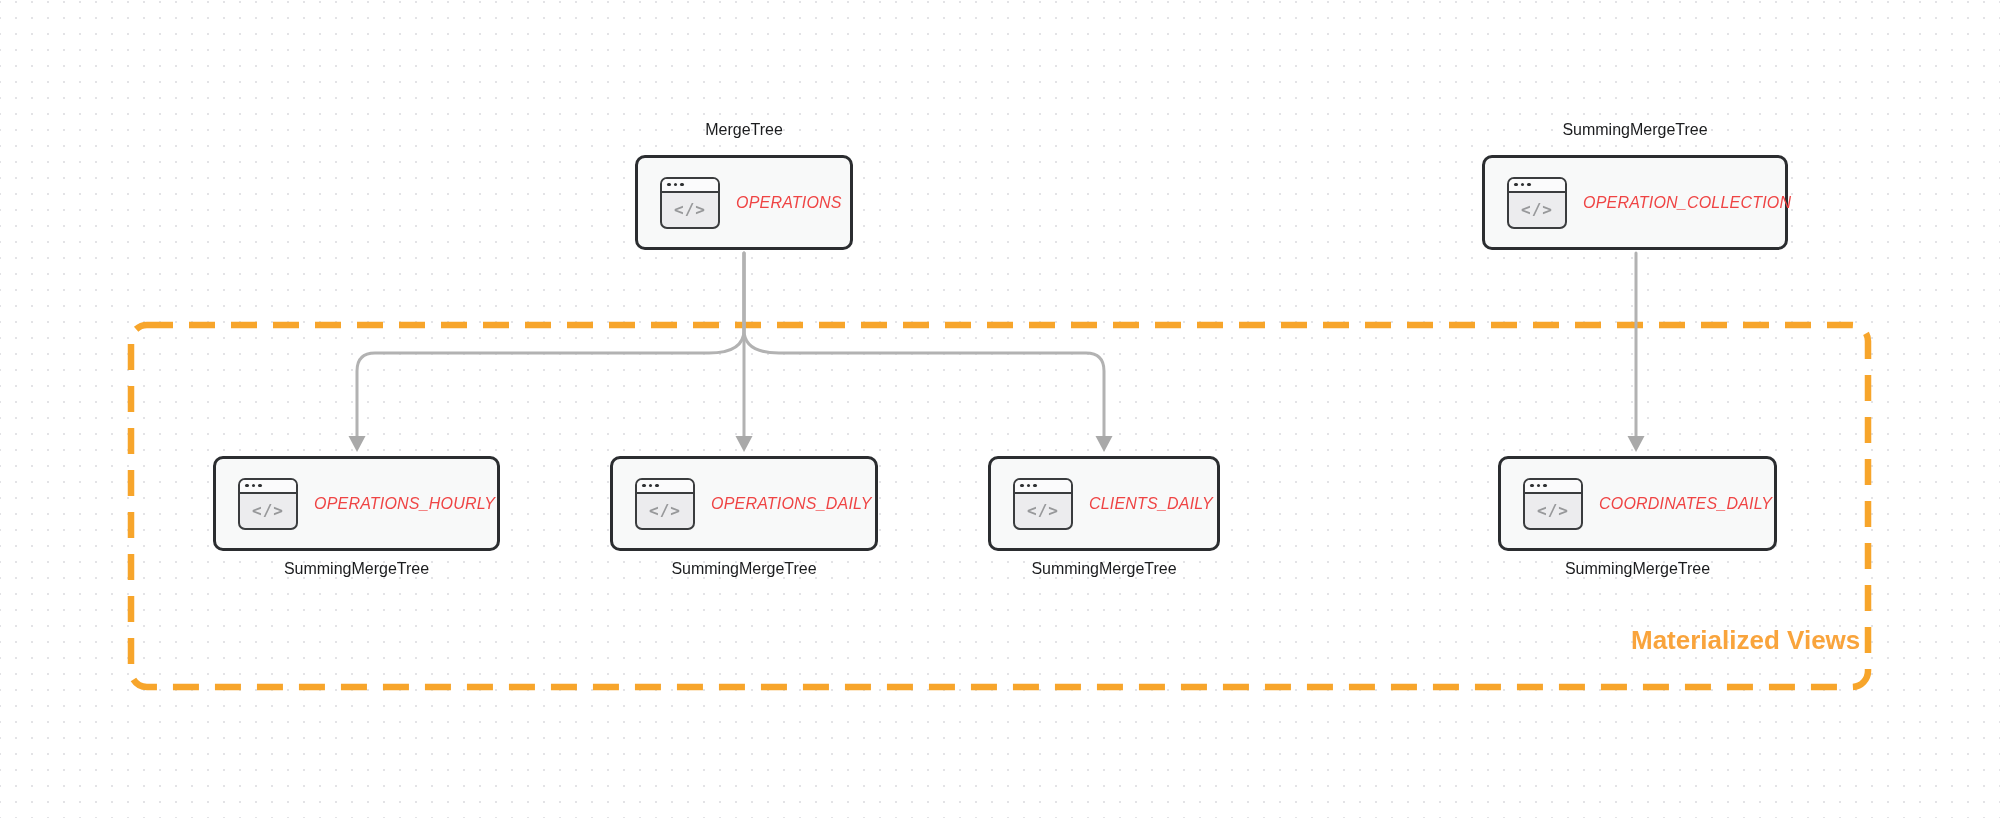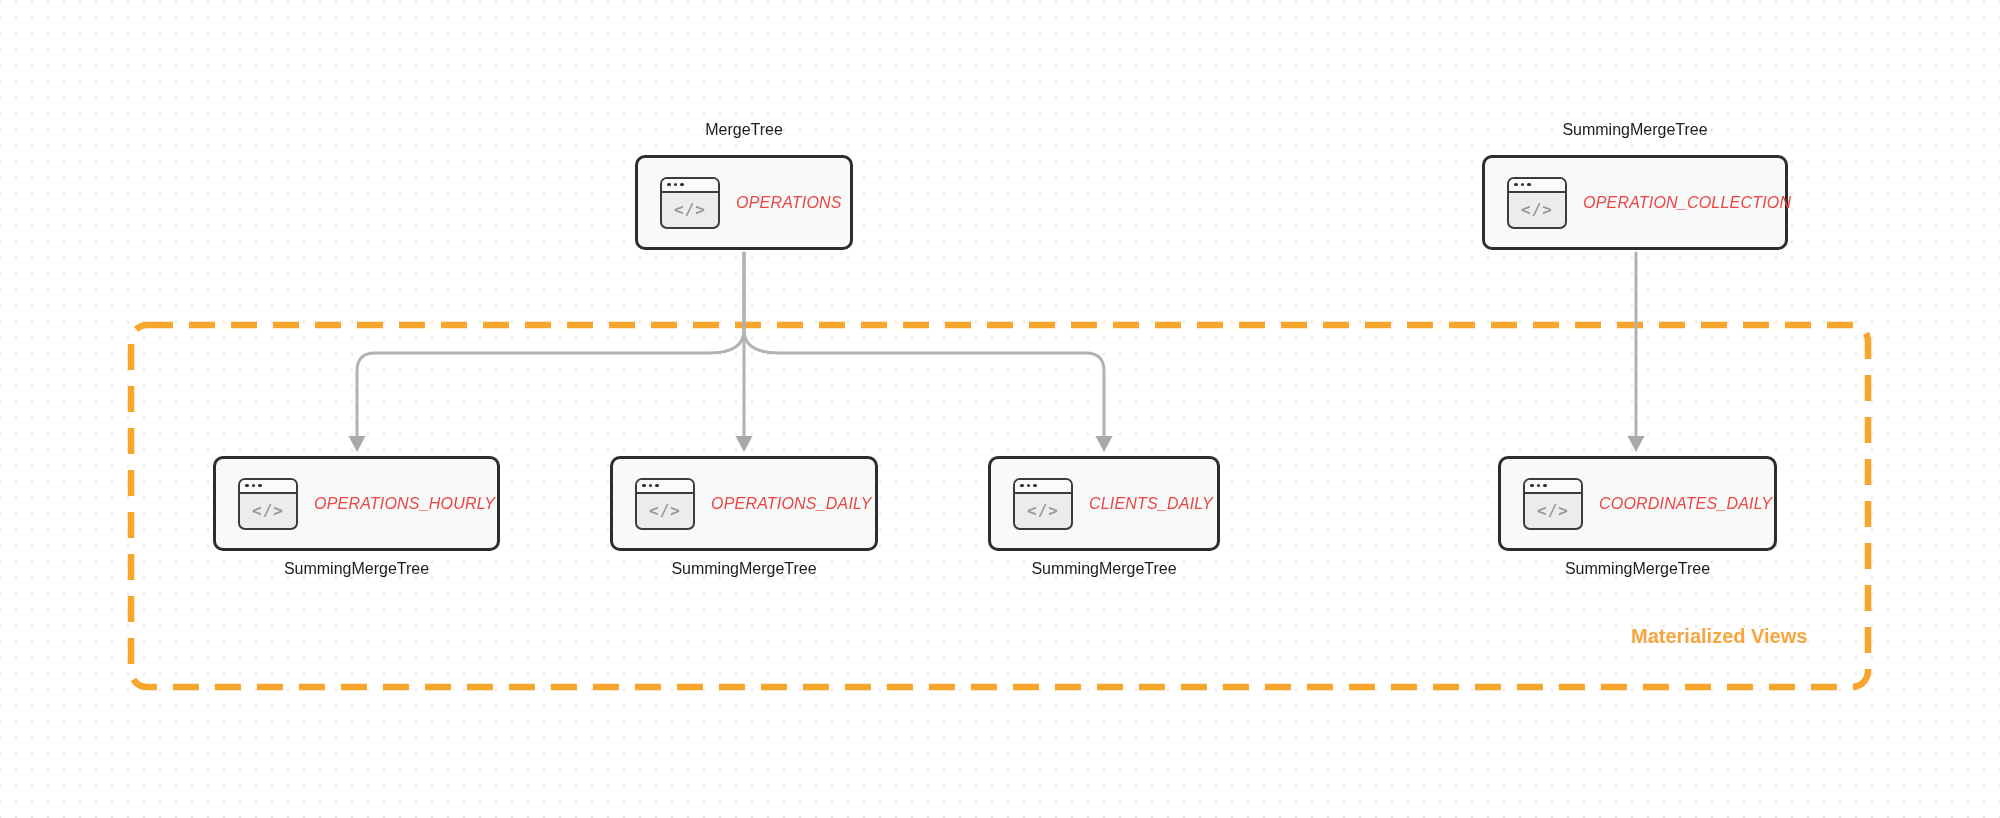--- a/index.html
+++ b/index.html
@@ -103,21 +103,21 @@
   #l-engine-hourly      { left: 213px;  top: 560px; width: 287px; }
   #l-engine-daily       { left: 610px;  top: 560px; width: 268px; }
   #l-engine-clients     { left: 988px;  top: 560px; width: 232px; }
   #l-engine-coords      { left: 1498px; top: 560px; width: 279px; }
 
   
   .mv-label {
     position: absolute;
     left: 1631px;
     top: 625px;
-    font-size: 20px;
+    font-size: 26px;
     font-weight: 600;
     color: #f9a43c;
     white-space: nowrap;
   }
 </style>
 </head>
 <body>
 
 <div class="canvas">
 

